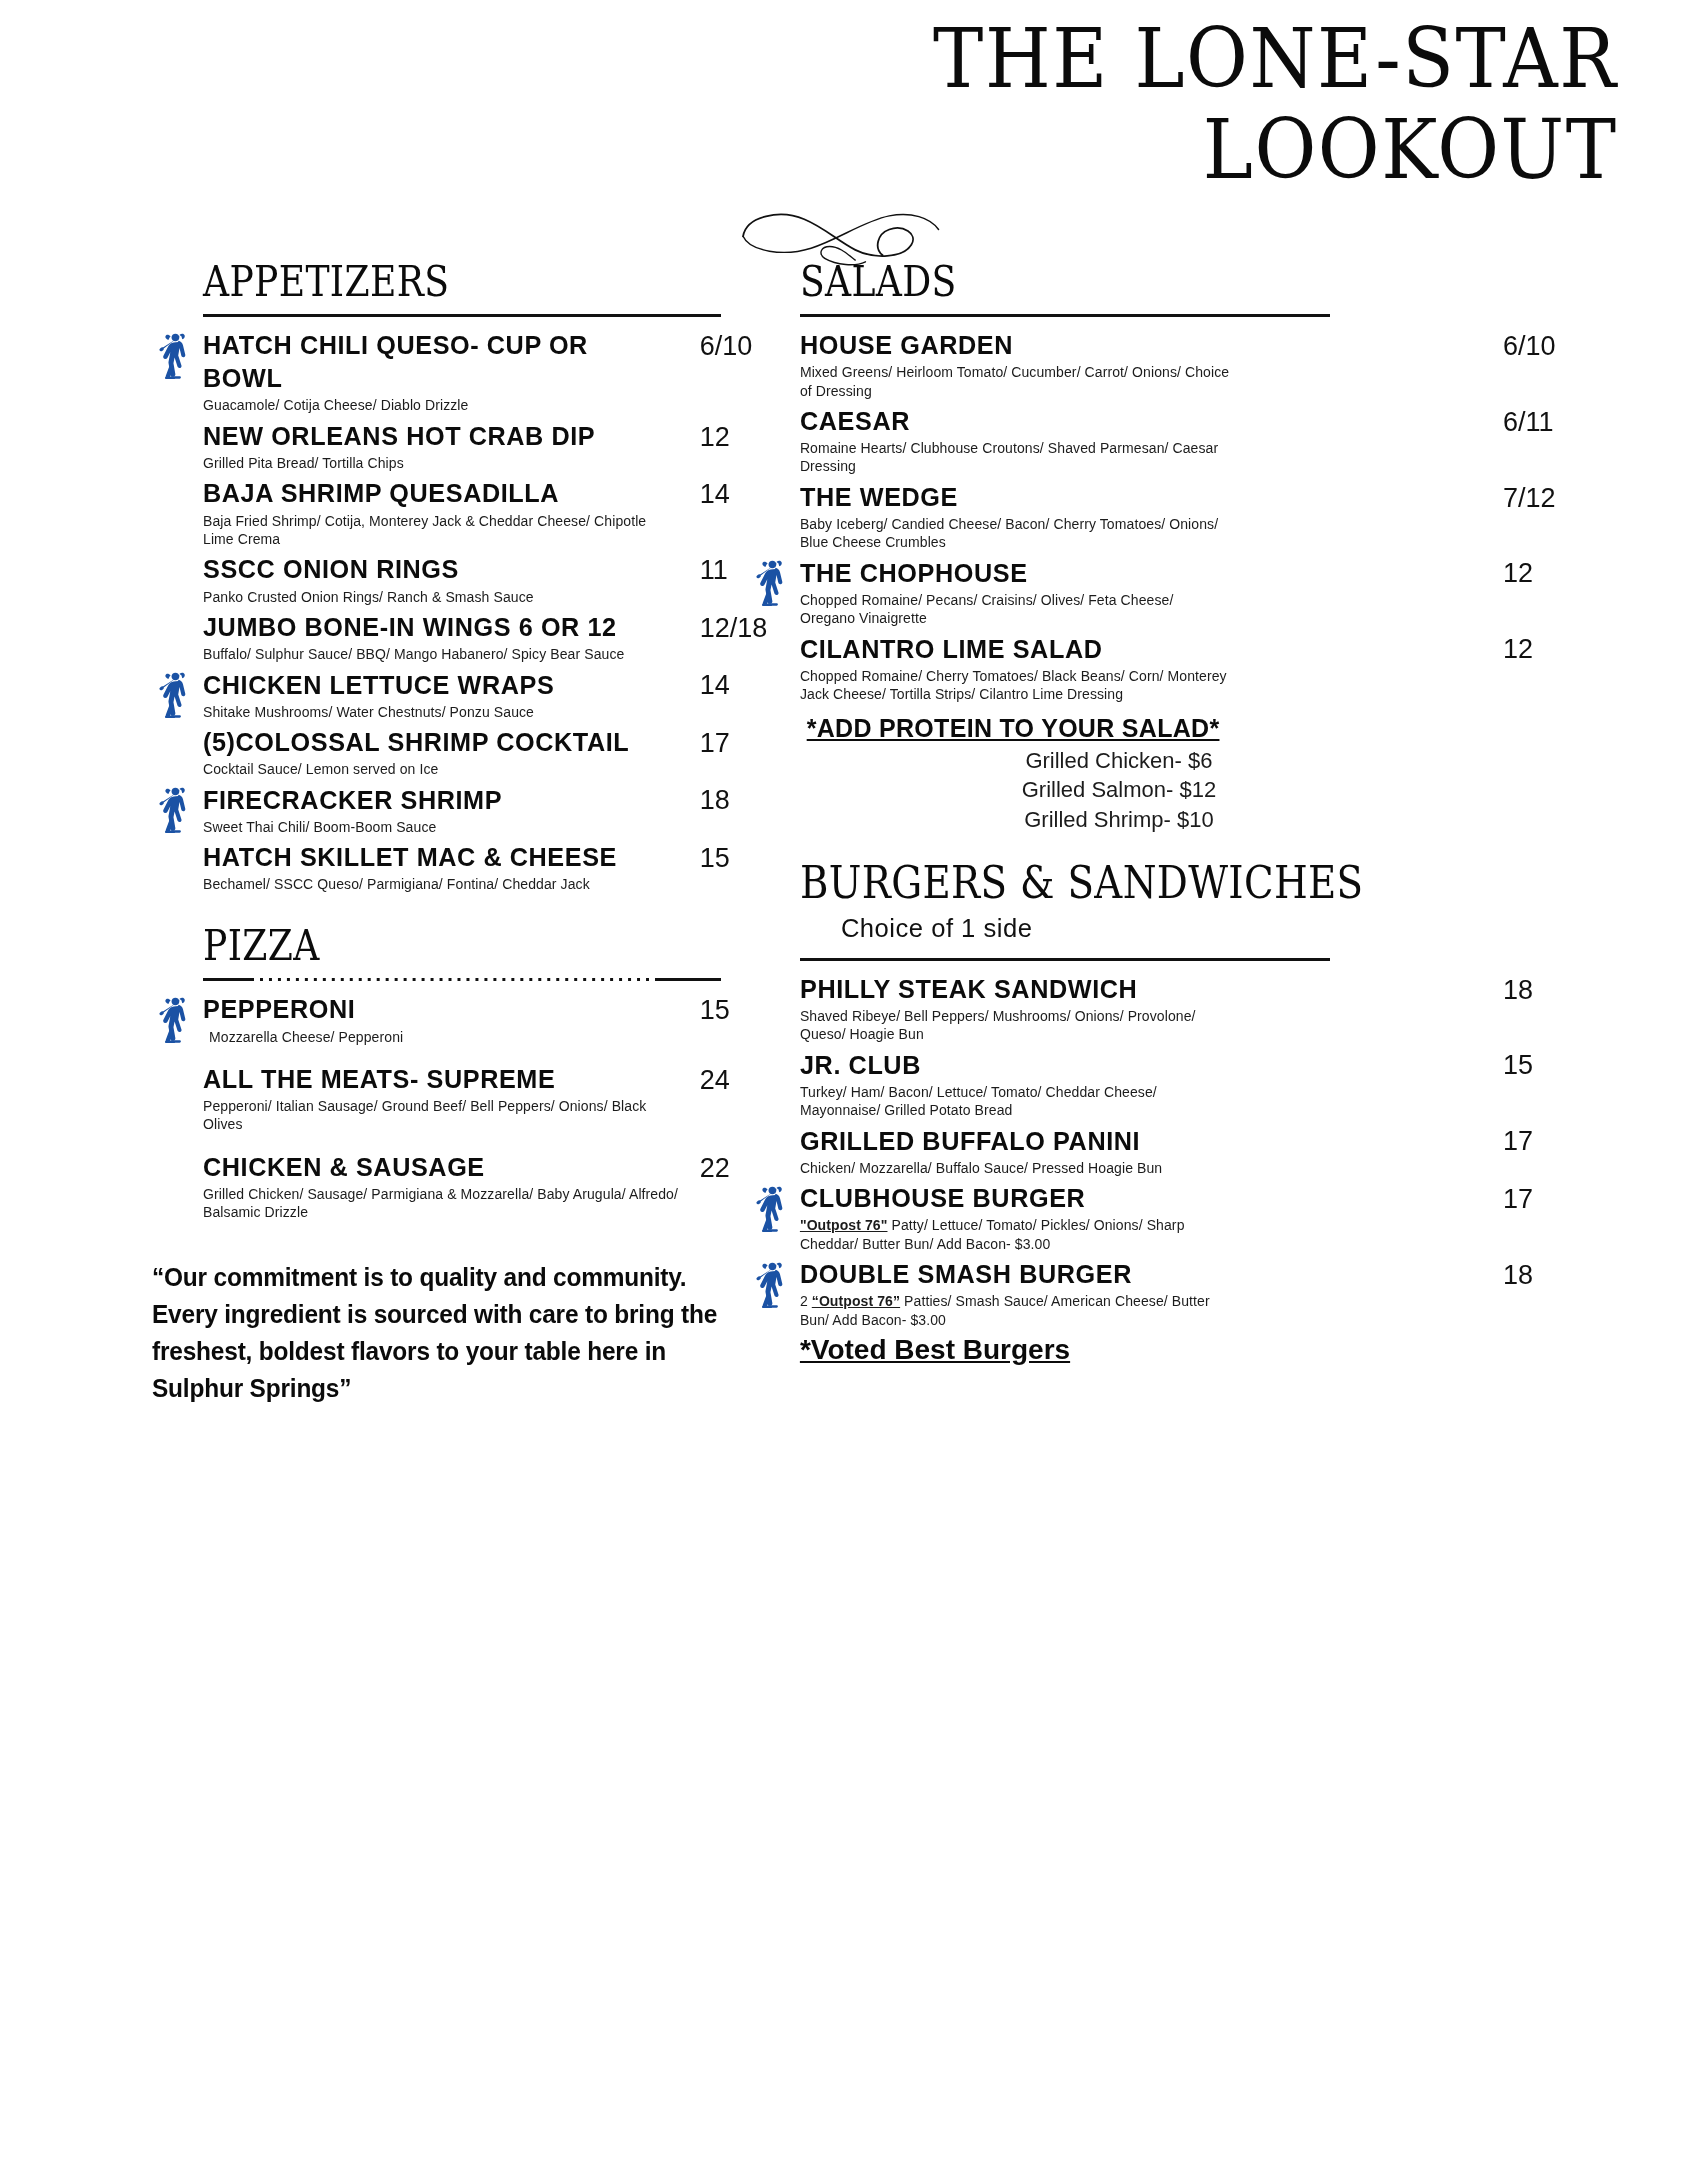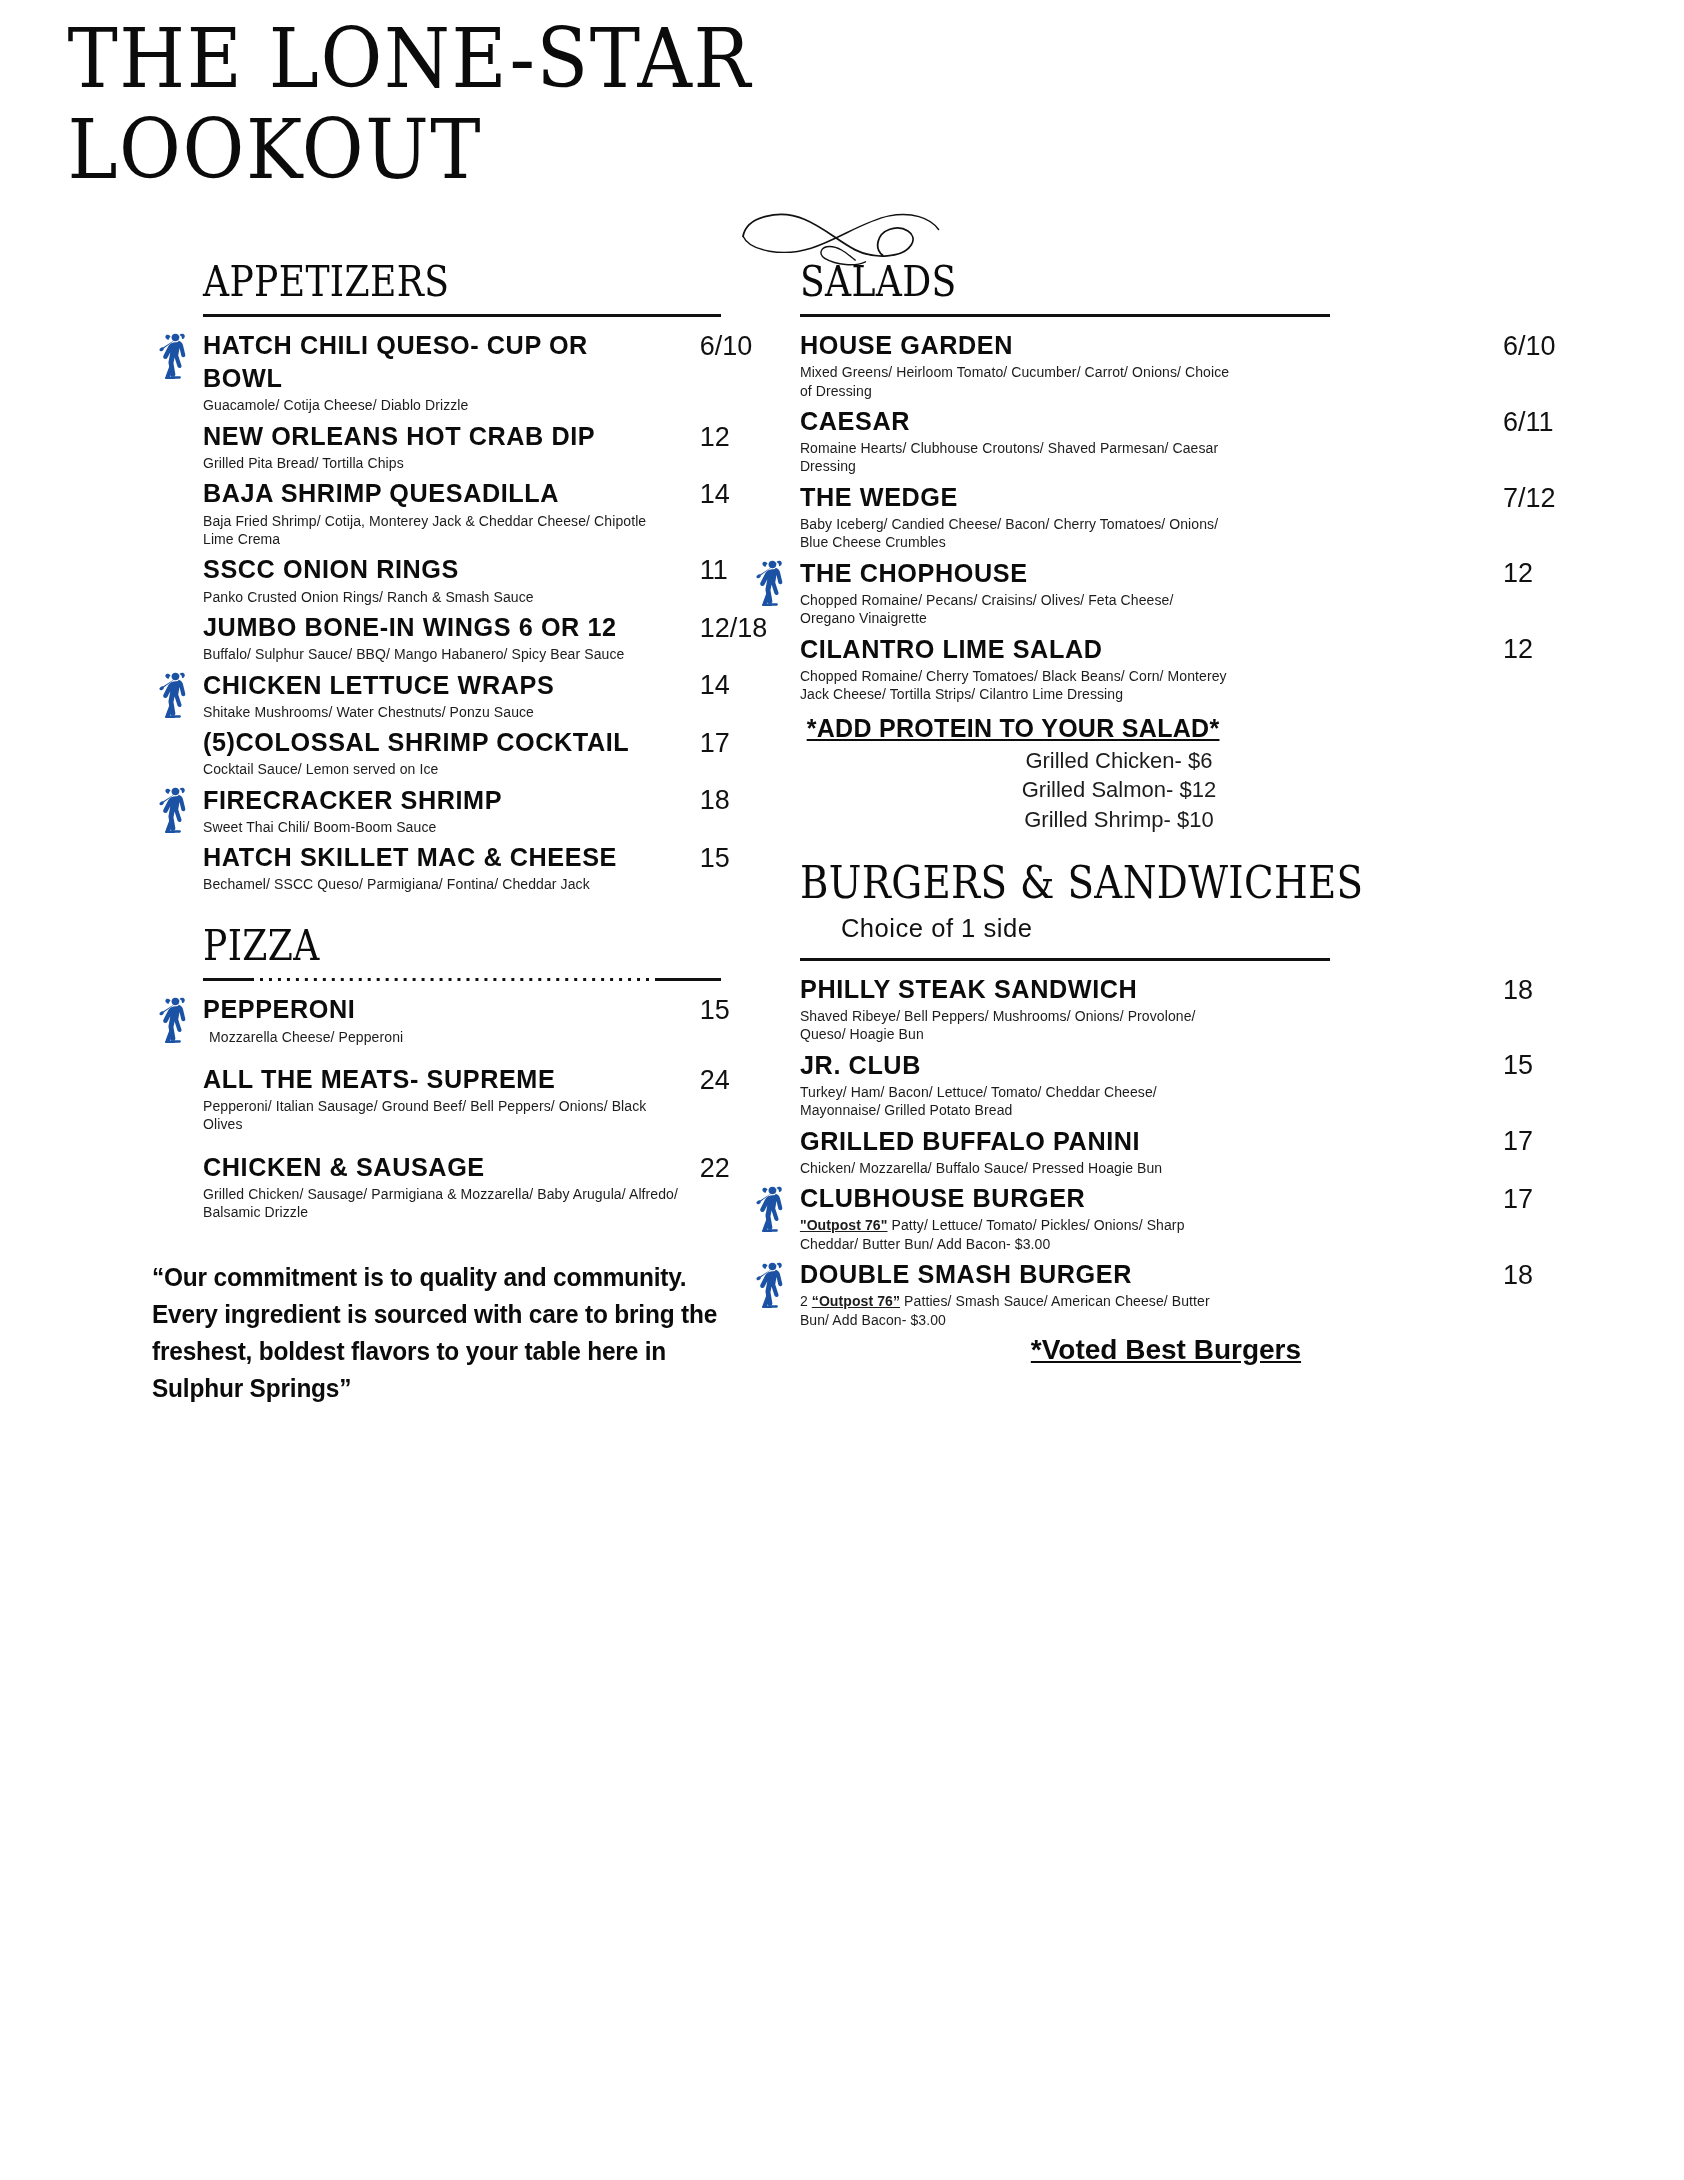--- a/index.html
+++ b/index.html
@@ -10,21 +10,21 @@
   }
   body {
     font-family: "Liberation Sans", sans-serif;
     color: #111111;
     position: relative;
     overflow: hidden;
   }
 
   
   .masthead {
-    text-align: left;
+    text-align: right;
     padding-top: 15.3px;
   }
   .masthead-line {
     font-family: "DejaVu Serif", "Liberation Serif", serif;
     font-weight: 400;
     font-size: 82px;
     letter-spacing: 1.7px;
     line-height: 1.08;
     color: #0b0b0b;
     transform: scaleX(0.92);
@@ -205,21 +205,20 @@
     max-width: 681px;
     transform: scaleX(0.94);
     transform-origin: left top;
   }
 
   .voted {
     font-family: "Liberation Sans", sans-serif;
     font-weight: bold;
     font-size: 28px;
     text-decoration: underline;
-    text-align: center;
     color: #0b0b0b;
     margin-top: 5.1px;
     padding-right: 34px;
   }
   .spacer-md { height: 22px; }
   .spacer-sm { height: 12px; }
 </style>
 </head>
 <body>
 

